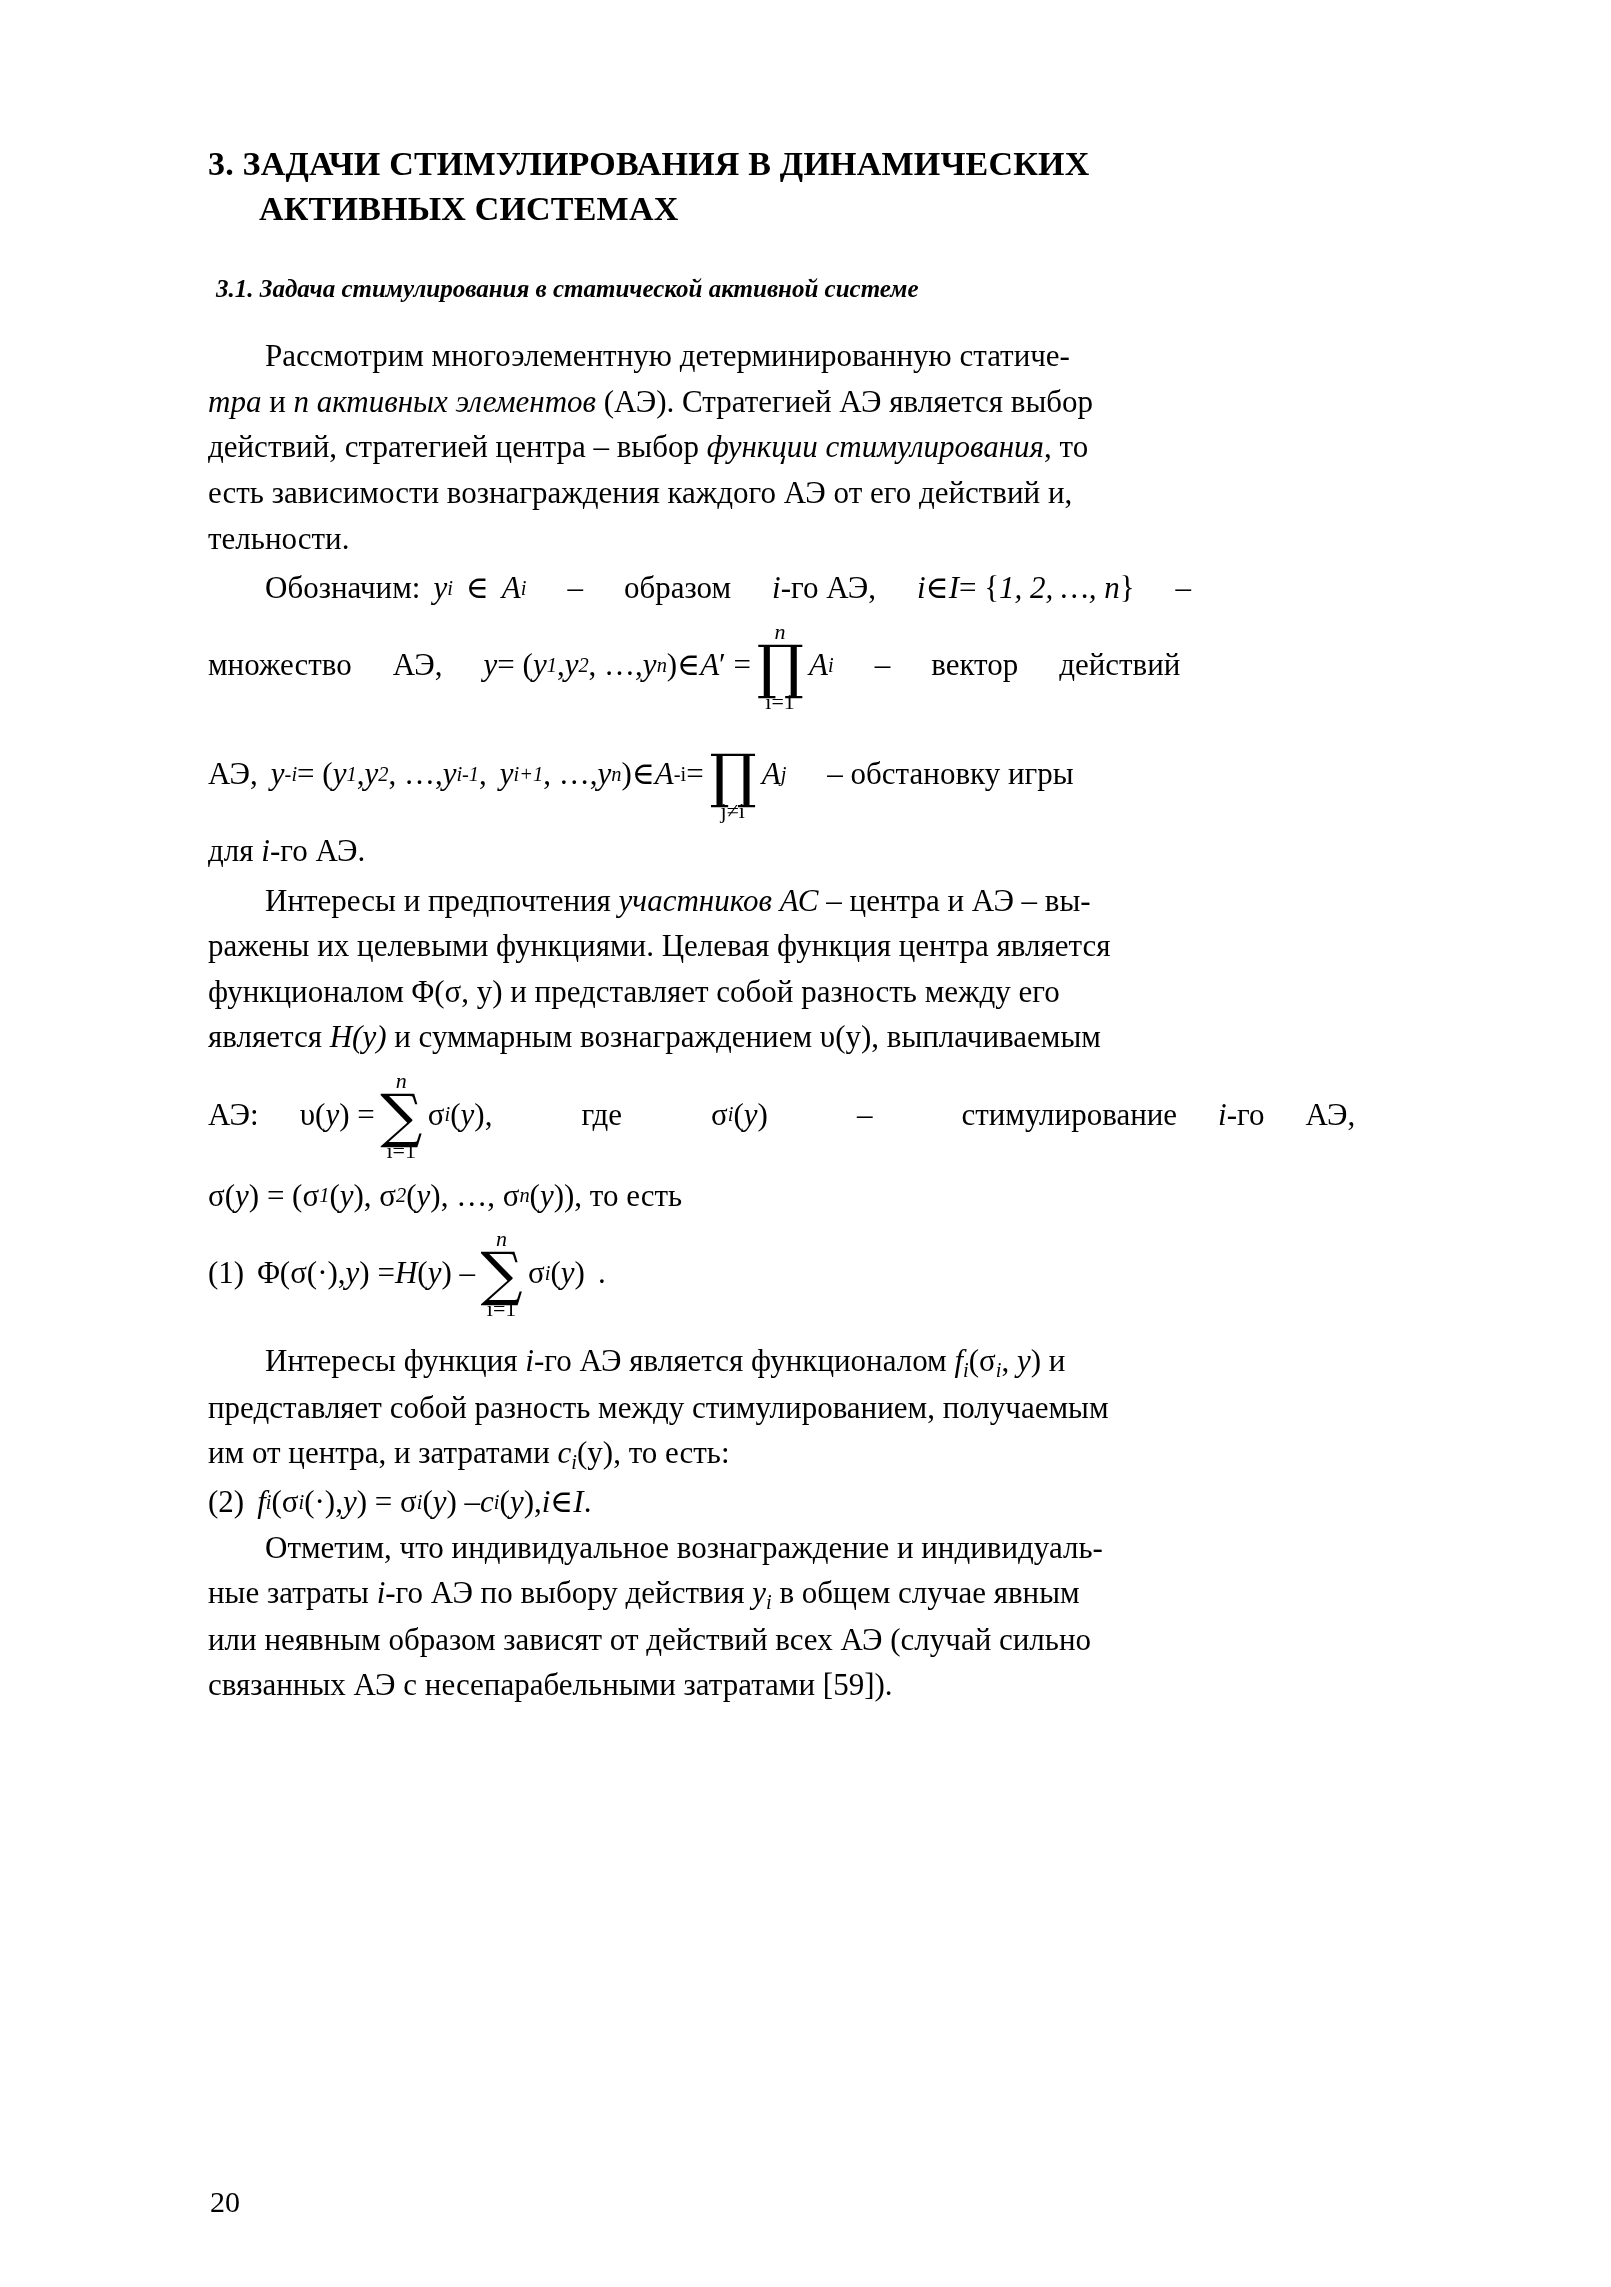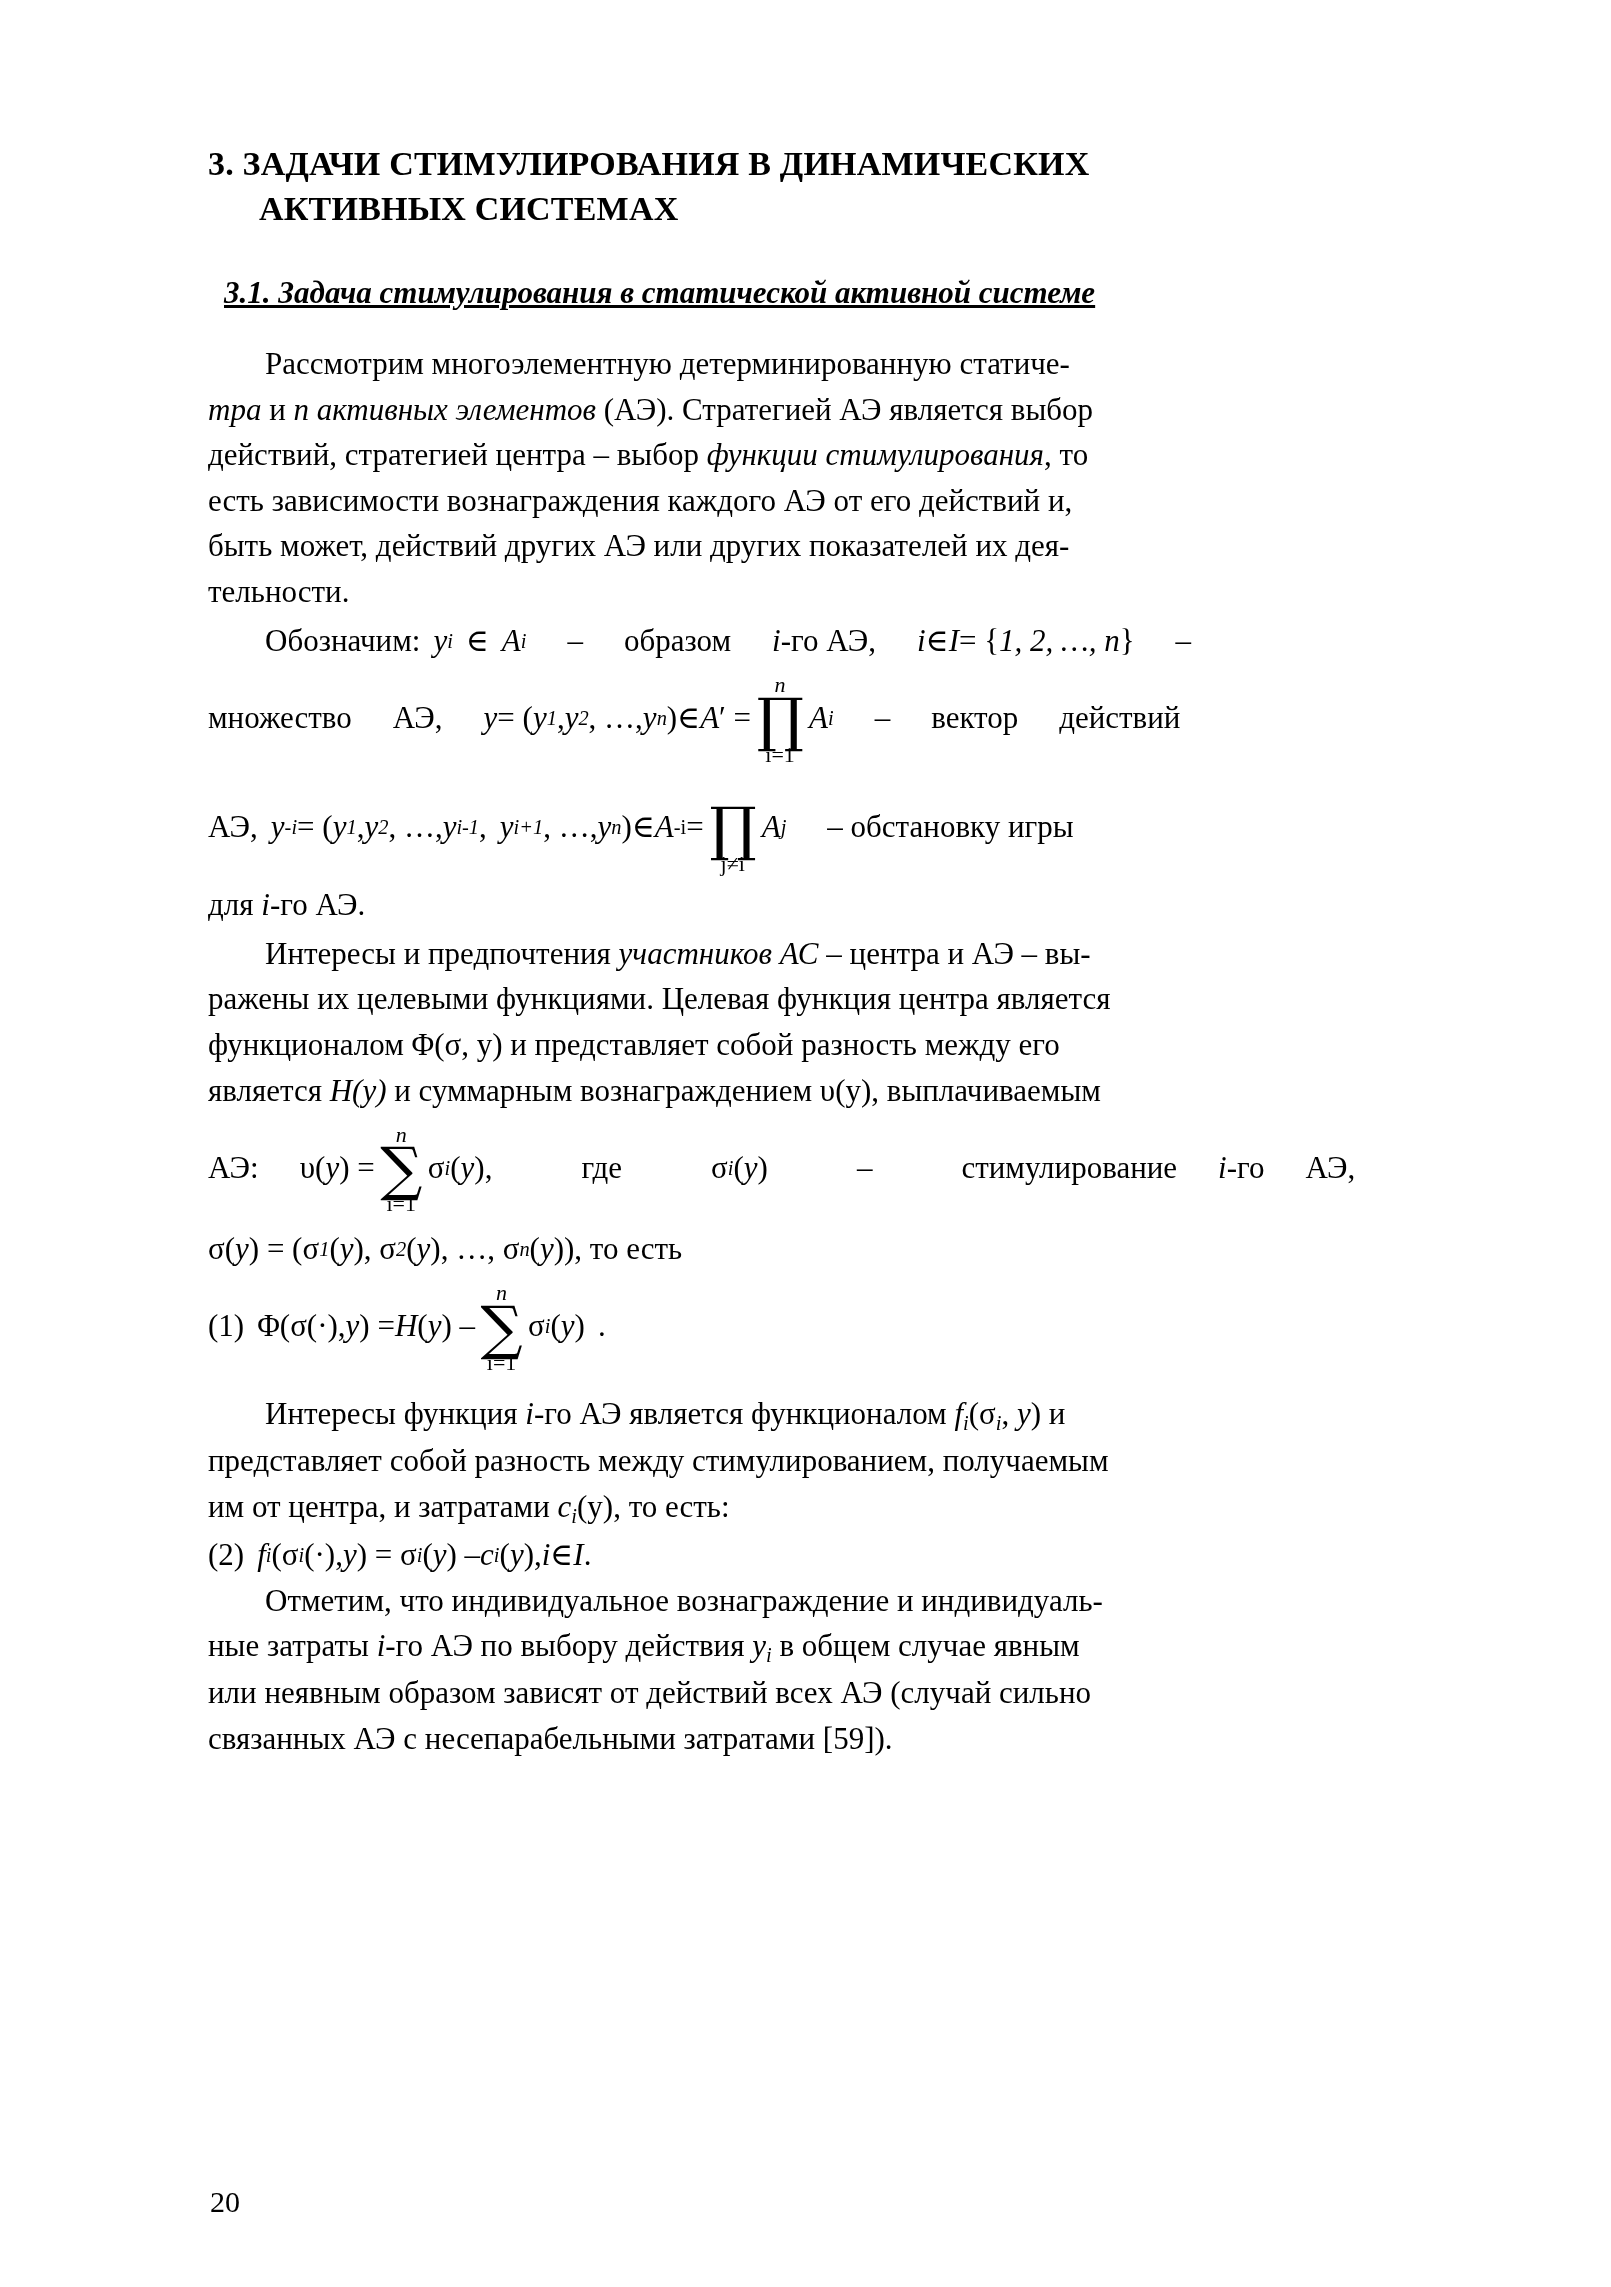--- a/index.html
+++ b/index.html
@@ -34,24 +34,23 @@
     padding-left: 20px;
   }
   .chapter-title .line2 {
     display: block;
     padding-left: 31px;
     text-indent: 0;
   }
   .section-title {
     font-weight: bold;
     font-style: italic;
-    font-size: 31px;
+    font-size: 25px;
     line-height: 1.3;
-    margin: 41px 0 28px 16px;
-    text-decoration: underline;
+    margin: 41px 0 28px 8px;
   }
   
   .p {
     font-size: 31px;
     line-height: 1.47;
     text-align: justify;
     margin: 0;
     text-indent: 57px;
   }
   .p.noindent { text-indent: 0; }
@@ -135,21 +134,20 @@
     <div style="text-indent:57px;">
       <span>Рассмотрим многоэлементную детерминированную статиче-</span>
     </div>
     <div>
       <i>тра</i><span> и </span><i>n активных элементов</i><span> (АЭ). Стратегией АЭ является выбор</span>
     </div>
     <div>
       <span>действий, стратегией центра – выбор </span><i>функции стимулирования</i><span>, то</span>
     </div>
     <div>есть зависимости вознаграждения каждого АЭ от его действий и,</div>
-    <div>быть может, действий других АЭ или других показателей их дея-</div>
     <div>тельности.</div>
   </div>
 
   <div class="eq-line" style="margin-top:3.7px; padding-left:57px;">
     <span>Обозначим:</span>
       <span class="gap"></span>
     <span class="it">y</span>
       <span class="sub">i</span>
       <span class="gap"></span>
       <span>∈</span>

